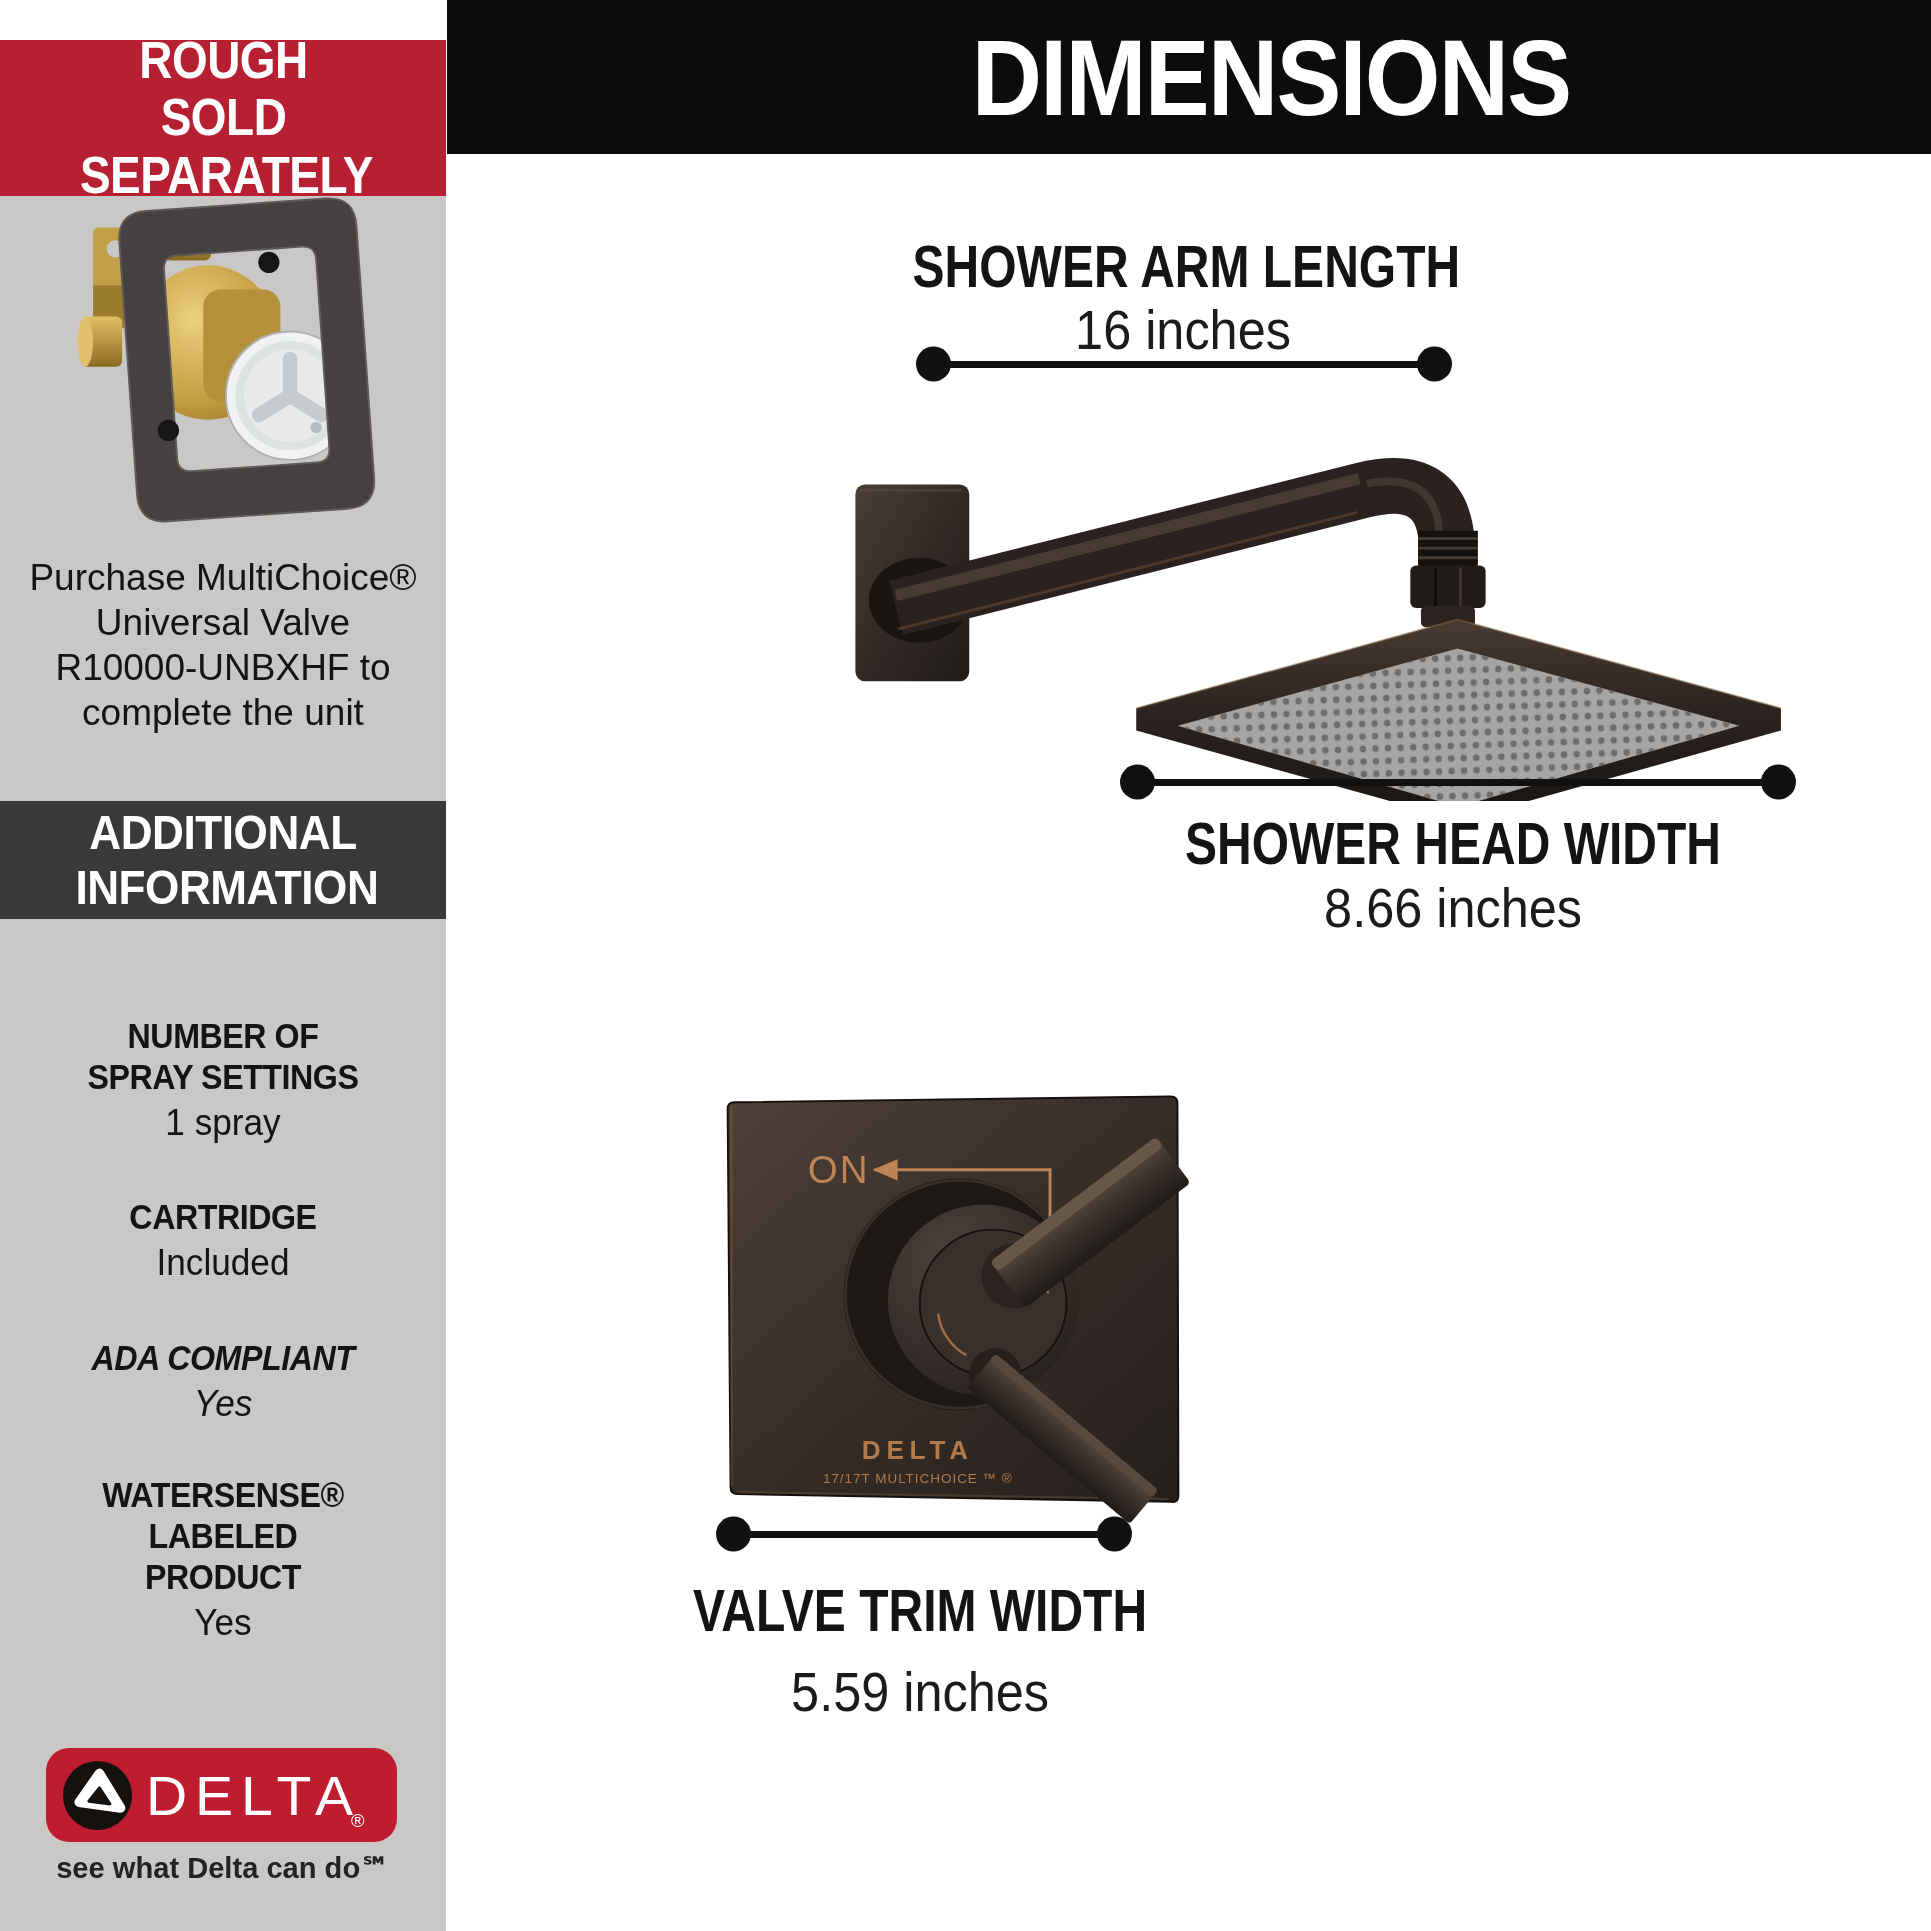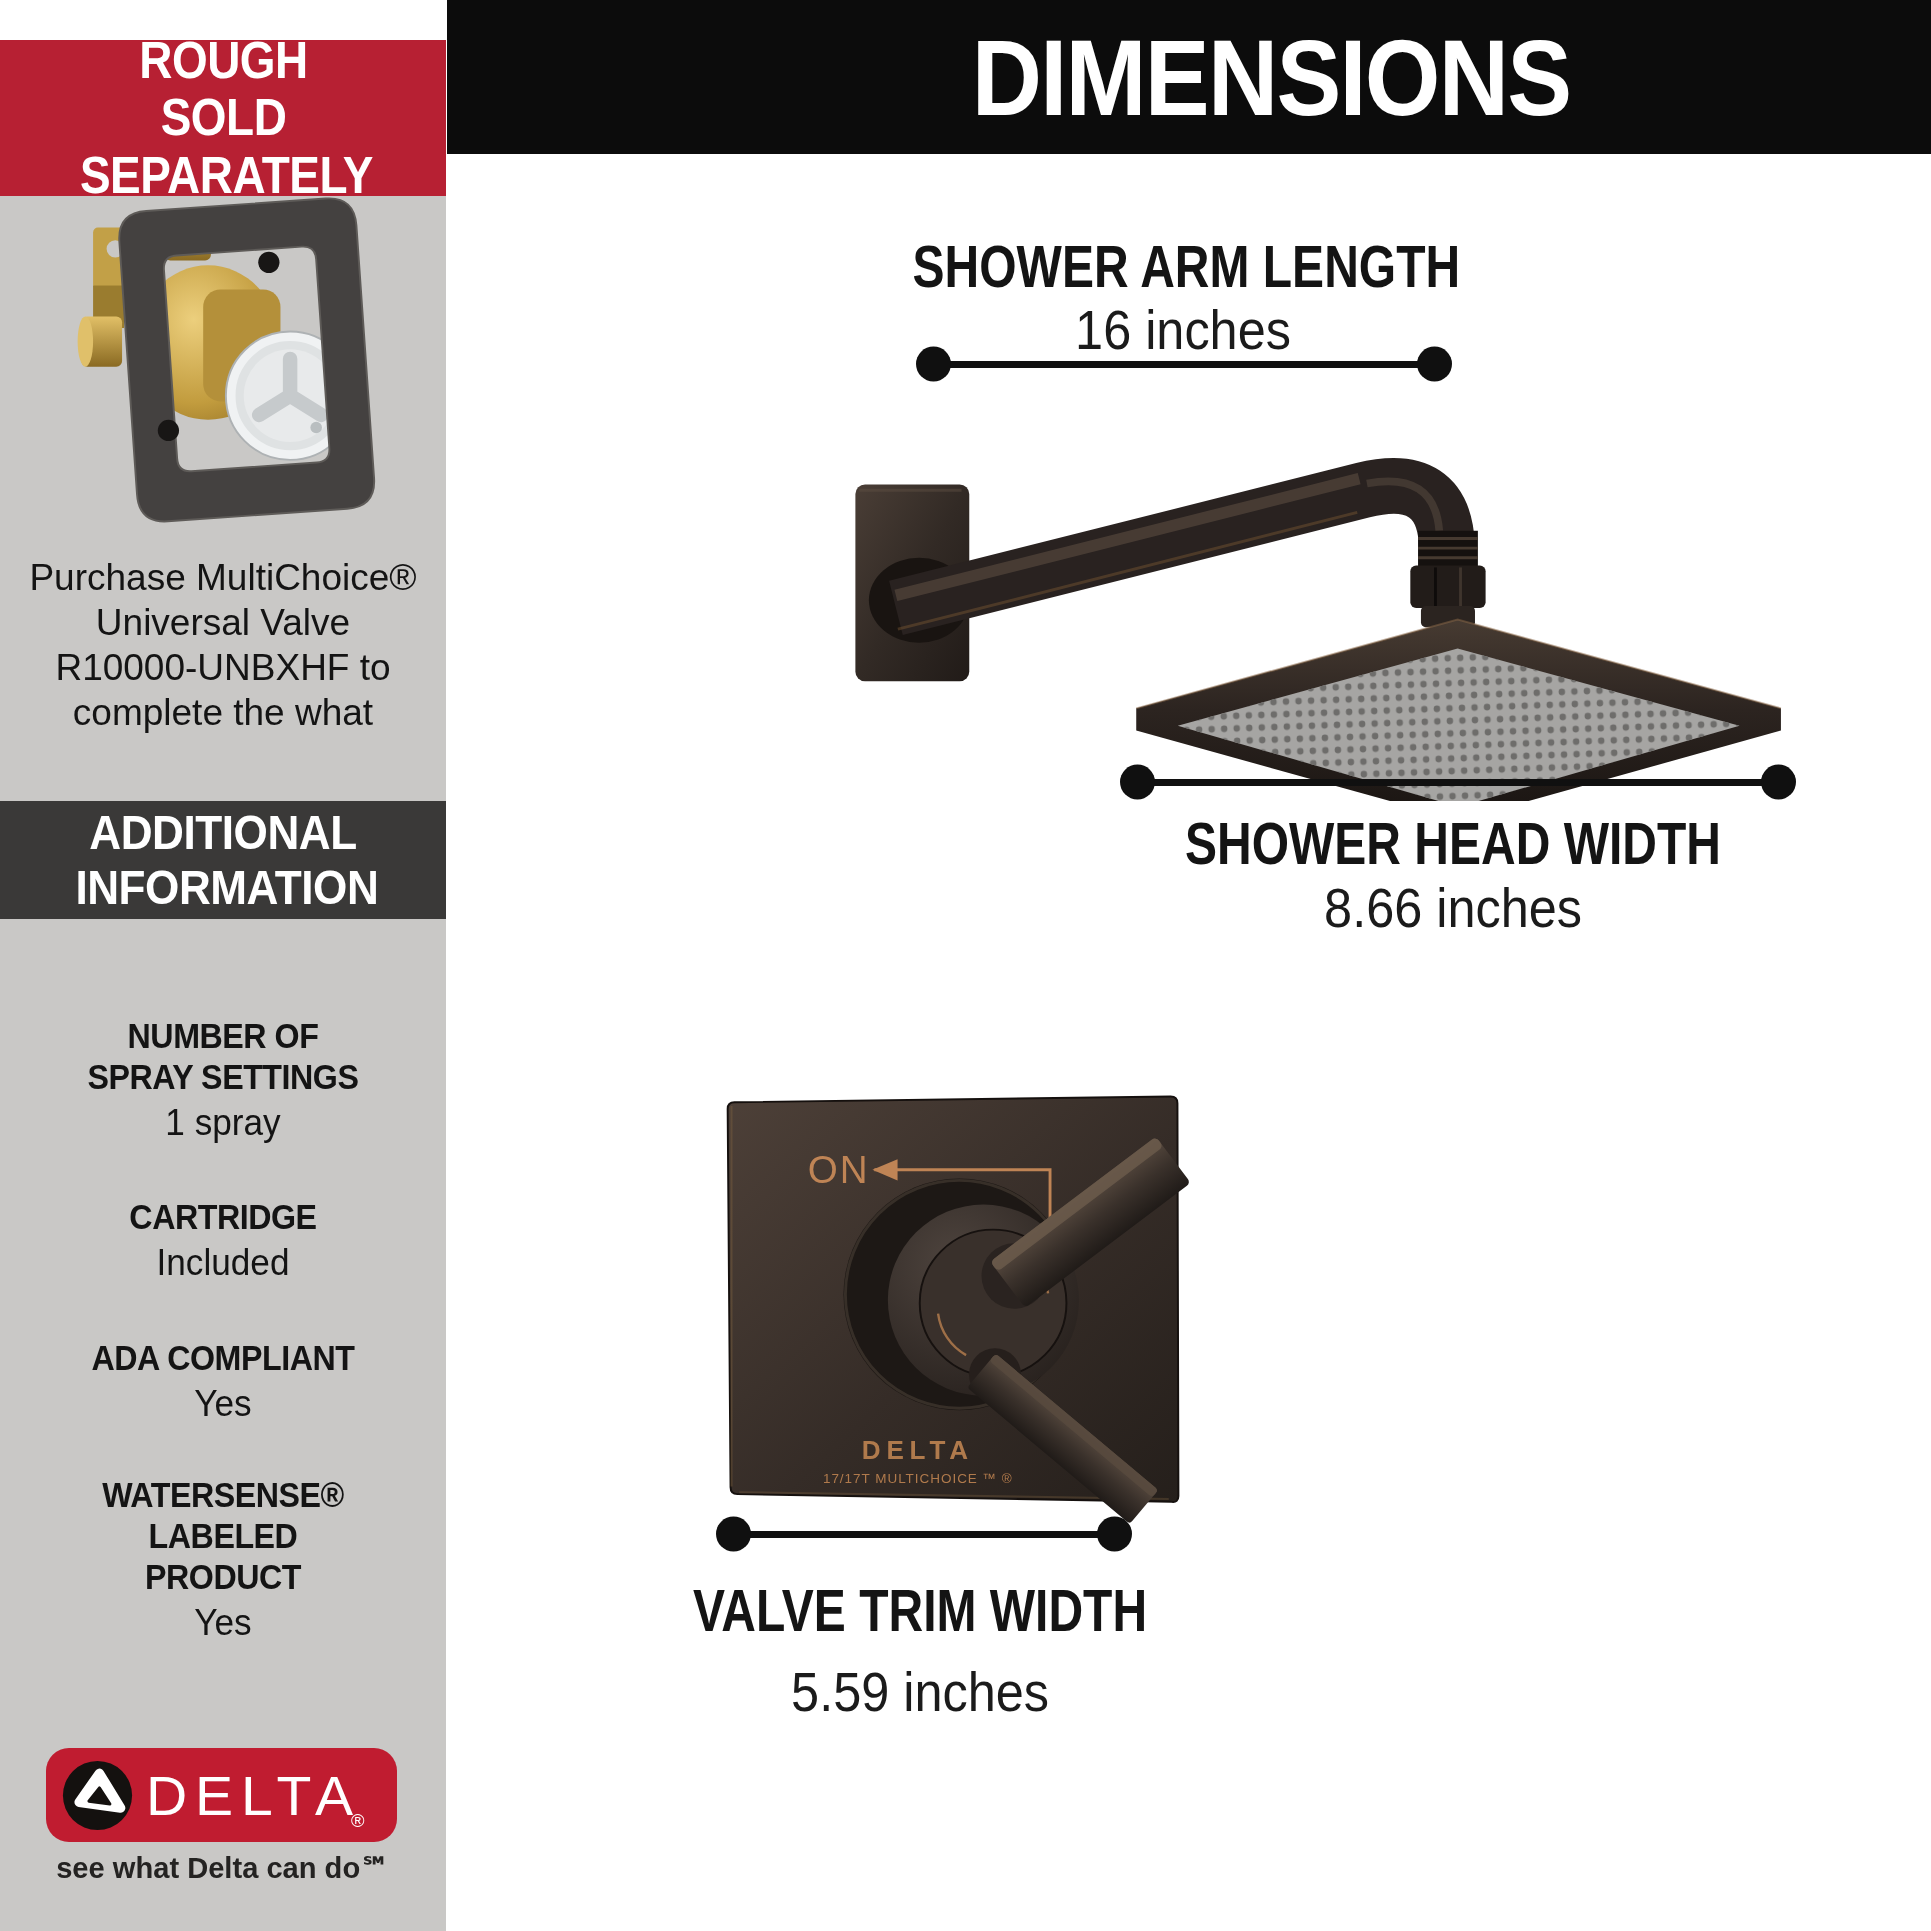--- a/index.html
+++ b/index.html
@@ -93,35 +93,35 @@
     </g>
     <g transform="rotate(-4 255 372)">
       <path fill-rule="evenodd" fill="#444140" stroke="#5e5b58" stroke-width="2" d="
         M162 212 L348 212 Q378 212 378 242 L378 504 Q378 534 348 534 L162 534 Q132 534 132 504 L132 242 Q132 212 162 212 Z
         M190 260 L320 260 Q334 260 334 274 L334 470 Q334 484 320 484 L190 484 Q176 484 176 470 L176 274 Q176 260 190 260 Z"></path>
     </g>
     <circle cx="278" cy="272" r="11" fill="#181615"></circle>
     <circle cx="174" cy="446" r="11" fill="#181615"></circle>
   </svg>
 
-  <div class="valve-note">Purchase MultiChoice® Universal Valve R10000-UNBXHF to complete the what</div>
+  <div class="valve-note">Purchase MultiChoice® Universal Valve R10000-UNBXHF to complete the unit</div>
 
   <div class="info-banner">
     <span>ADDITIONAL INFORMATION</span>
   </div>
 
   <div class="spec" style="top:1016px;">
     <div class="spec-label">NUMBER OF SPRAY SETTINGS</div>
     <div class="spec-value">1 spray</div>
   </div>
   <div class="spec" style="top:1197px;">
     <div class="spec-label">CARTRIDGE</div>
     <div class="spec-value">Included</div>
   </div>
-  <div class="spec" style="top:1338px;">
+  <div class="spec" style="top:1338px;font-style:italic;">
     <div class="spec-label">ADA COMPLIANT</div>
     <div class="spec-value">Yes</div>
   </div>
   <div class="spec" style="top:1475px;text-align:center;">
     <div class="spec-label">WATERSENSE® LABELED PRODUCT</div>
     <div class="spec-value">Yes</div>
   </div>
 
   <div class="delta-logo">
     <svg class="logo-badge" viewBox="0 0 76 76">

